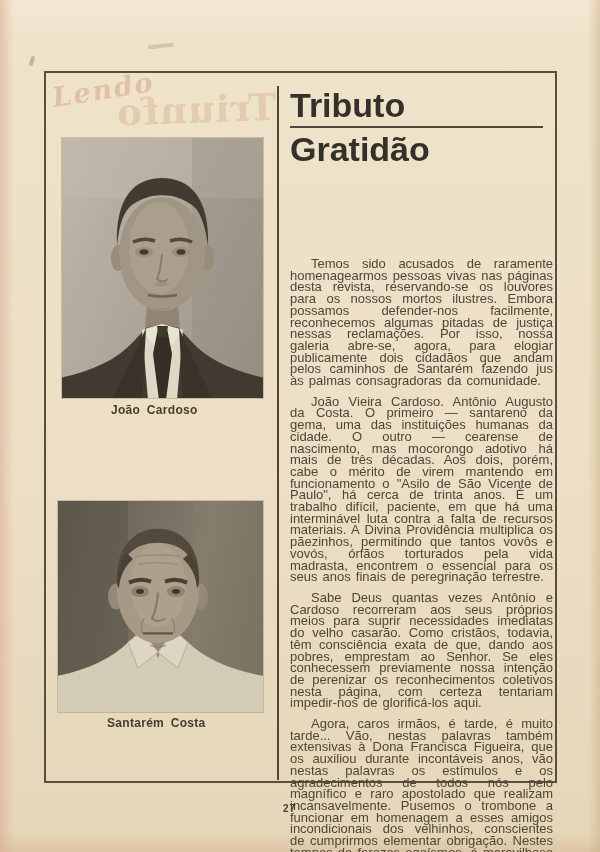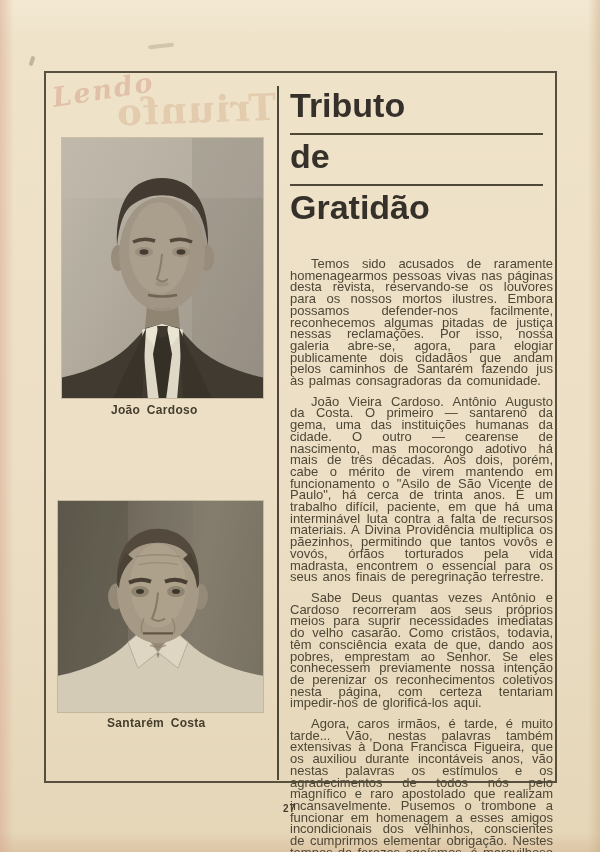--- a/index.html
+++ b/index.html
@@ -44,21 +44,21 @@
     border:2px solid #57503e;
   }
   .vrule{
     position:absolute;left:277px;top:86px;width:2px;height:694px;
     background:#4f4839;
   }
   
   .title-block{position:absolute;left:290px;top:87px;width:253px;}
   .title-line{
     font-size:34px;font-weight:bold;line-height:36px;color:#35312a;
-    letter-spacing:0px;padding-bottom:10px;margin-bottom:3px;
+    letter-spacing:0px;padding-bottom:3px;margin-bottom:3px;
     border-bottom:2px solid #4f4839;
   }
   .title-line:last-child{border-bottom:none;}
   
   .article{
     position:absolute;left:290px;top:216px;width:263px;
     font-size:13px;line-height:11.7px;color:#4e4736;
     text-align:justify;
     margin-top:42px;
   }
@@ -92,21 +92,20 @@
   <div class="ghost-mirror">Triunfo</div>
   <div class="smudge"></div>
   <div class="tick"></div>
 
   <div class="frame"></div>
 
   <div class="vrule"></div>
 
   <div class="title-block">
       <div class="title-line">Tributo</div>
-      <div class="title-line">de</div>
       <div class="title-line">Gratidão</div>
     </div>
 
   <div class="photo photo-1">
     <svg viewBox="0 0 201 260" preserveAspectRatio="none">
       <rect x="0" y="0" width="201" height="60" fill="#c3bfb6" opacity="0.45"></rect>
       <path d="M130,0 H201 V260 H130 Z" fill="#8a867d" opacity="0.30"></path>
 
       <path d="M86,156 L115,156 L118,190 L100,197 L83,190 Z" fill="#8e8577"></path>
 

